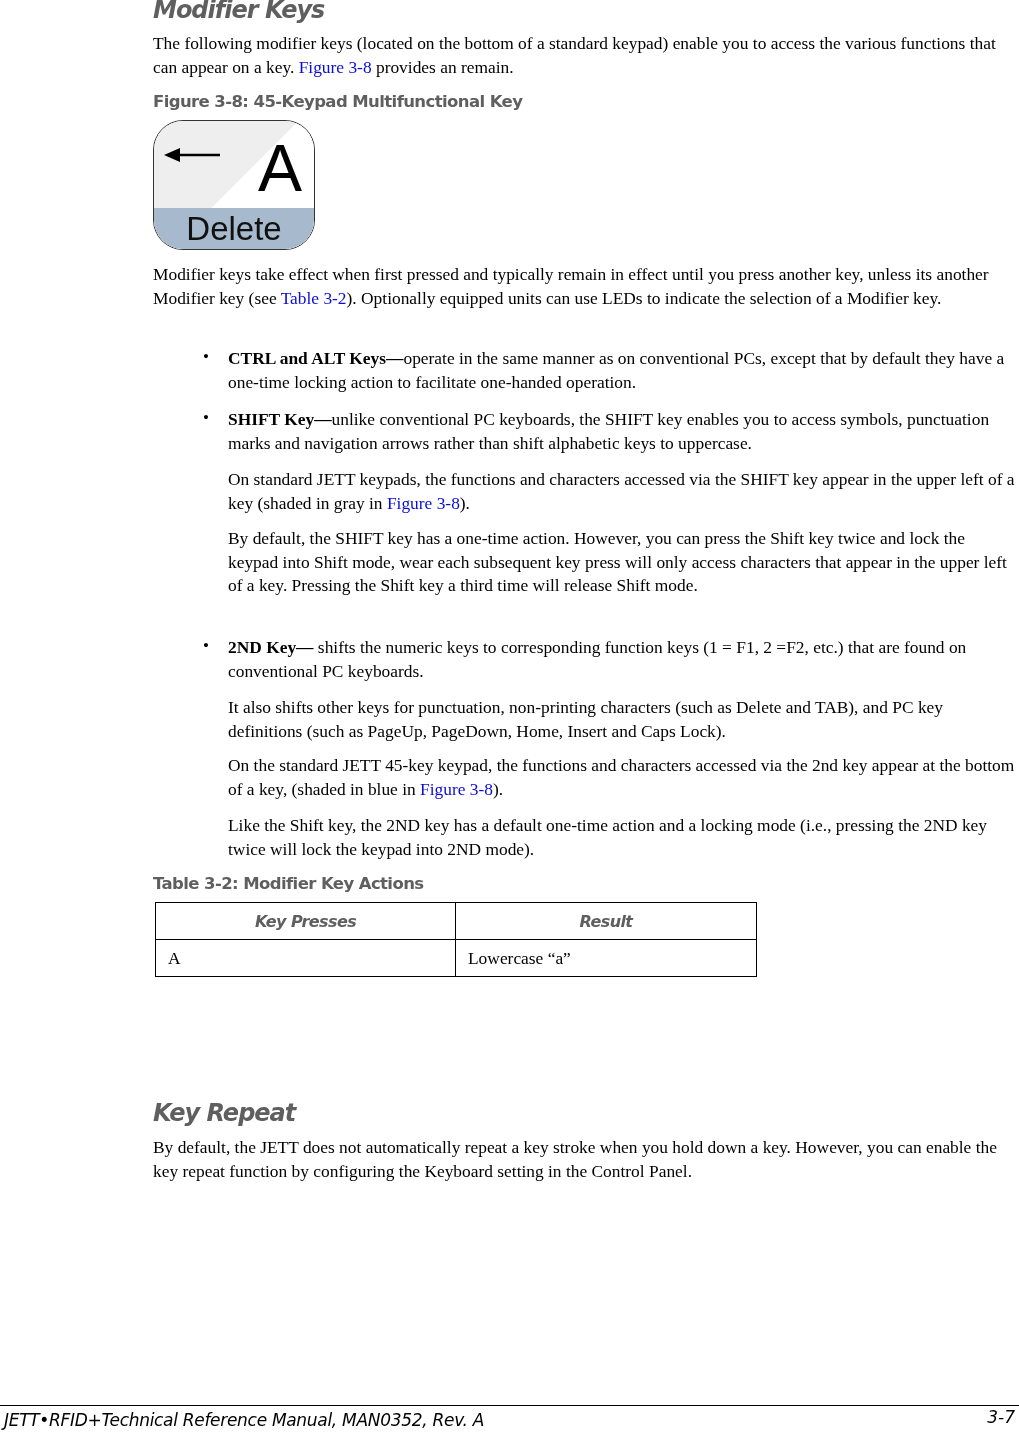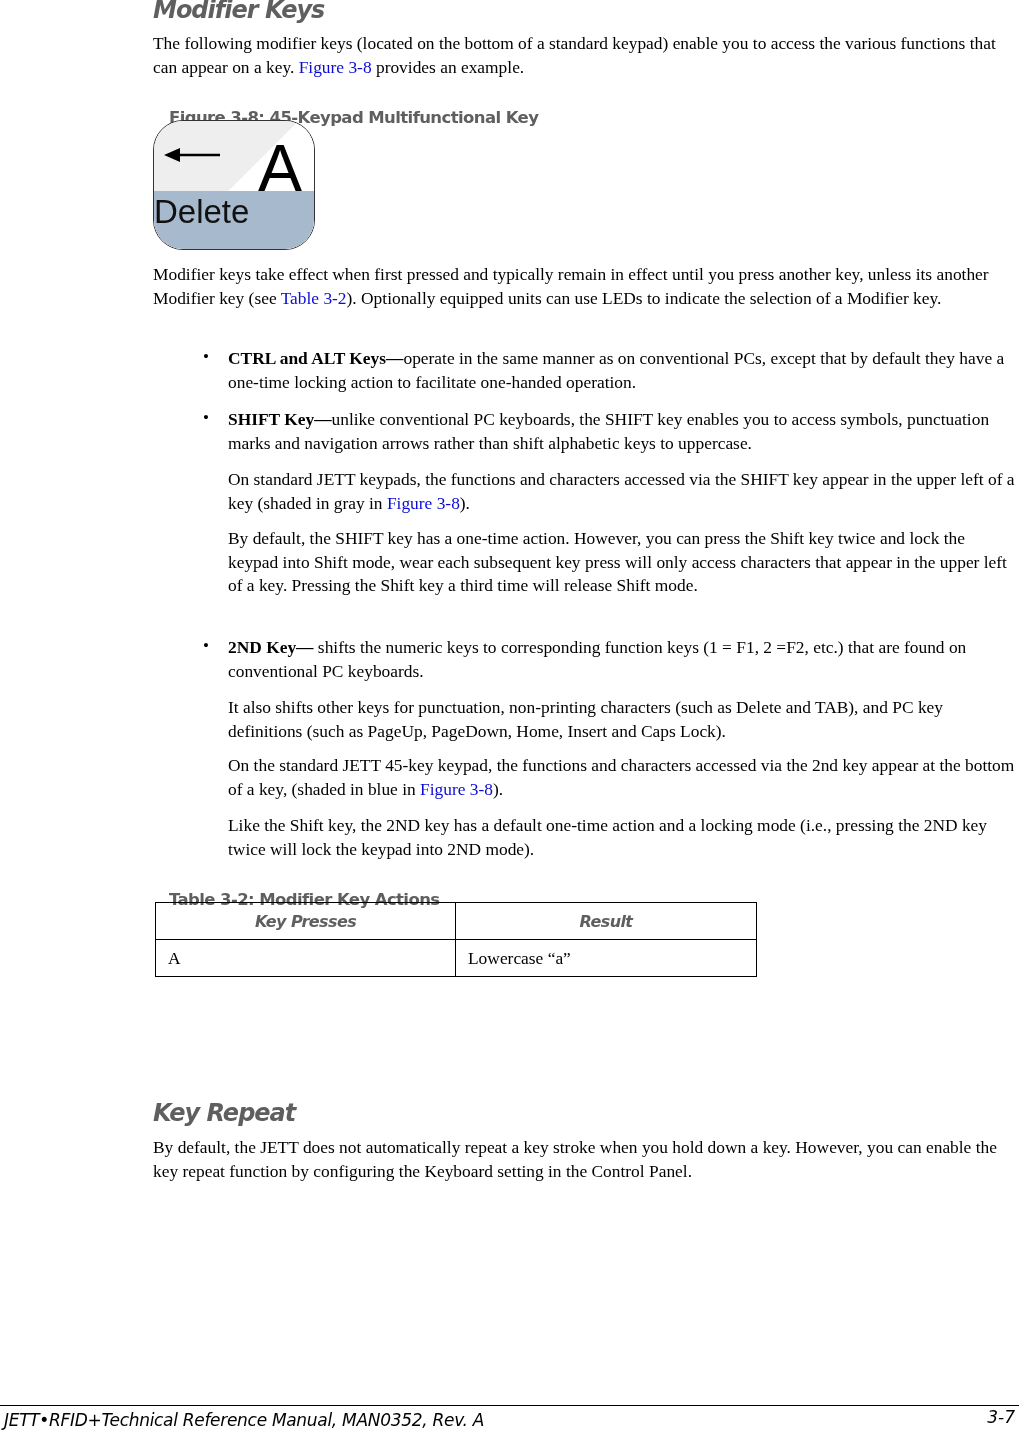--- a/index.html
+++ b/index.html
@@ -2,53 +2,53 @@
 <html><head>
 <meta charset="utf-8">
 <style>
   html, body { margin:0; padding:0; background:#ffffff; }
   body { width:1019px; height:1432px; position:relative; overflow:hidden;
          font-family:"Liberation Serif", "DejaVu Serif", serif; color:#000; }
   .abs { position:absolute; }
   .h-section { font-family:"DejaVu Sans", "Liberation Sans", sans-serif; font-weight:bold; font-style:italic;
                color:#5f5f5f; font-size:24px; letter-spacing:-1px; margin:0; }
   .caption { font-family:"DejaVu Sans", "Liberation Sans", sans-serif; font-weight:bold; color:#5f5f5f;
-             font-size:16.5px; letter-spacing:-0.6px; margin:16px; }
+             font-size:16.5px; letter-spacing:-0.6px; margin:0; }
   p.body { margin:0; font-size:17.4px; line-height:23.5px; }
   .link { color:#0b0bd6; text-decoration:none; }
   .bullet-dot { position:absolute; left:0; top:0; font-size:17px; }
   .bullet { position:absolute; left:203px; width:816px; }
   .bullet .txt { margin-left:25px; }
   .sub { position:absolute; left:228px; width:791px; }
   .key-fig { position:absolute; left:153px; top:120px; width:160px; height:128px;
              border:1.5px solid #333; border-radius:30px; overflow:hidden; background:#fff; }
   .key-fig .gray { position:absolute; left:0; top:0; width:100%; height:100%;
                    background:linear-gradient(135deg, #eeeeee 0%, #eeeeee 50%, #ffffff 50%); }
-  .key-fig .blue { position:absolute; left:0; bottom:0; width:100%; height:58px; background:#a7b9cc;
-                   font-family:"Liberation Sans", sans-serif; font-size:33px; line-height:42px; color:#111; }
+  .key-fig .blue { position:absolute; left:0; bottom:0; width:100%; height:41px; background:#a7b9cc;
+                   font-family:"Liberation Sans", sans-serif; font-size:33px; text-align:center; line-height:42px; color:#111; }
   .key-fig .letterA { position:absolute; right:12px; top:14px; font-family:"Liberation Sans", sans-serif;
                       font-size:66px; line-height:66px; color:#000; }
   .key-fig .arrow { position:absolute; left:10px; top:24px; width:56px; height:20px; }
   table.mod { position:absolute; left:155px; top:902px; width:602px; border-collapse:collapse; }
   table.mod th, table.mod td { border:1px solid #000; height:36px; padding:0 0 0 12px; font-size:17.4px; text-align:left; }
   table.mod th { font-family:"DejaVu Sans", "Liberation Sans", sans-serif; font-style:italic; font-weight:bold;
                  color:#5f5f5f; font-size:16px; text-align:center; padding:0; letter-spacing:-0.6px; }
   table.mod col.c1 { width:300px; }
   .footer-line { position:absolute; left:0; top:1405px; width:1019px; height:0; border-top:1.5px solid #000; }
   .footer-left { position:absolute; left:4px; top:1410px; font-family:"DejaVu Sans", "Liberation Sans", sans-serif;
                  font-style:italic; font-size:17px; letter-spacing:-0.3px; }
   .footer-right { position:absolute; right:4px; top:1407px; font-family:"DejaVu Sans", "Liberation Sans", sans-serif;
                   font-style:italic; font-size:17px; }
 </style>
 </head>
 <body>
 
 <h2 class="h-section abs" style="left:153px; top:-4px;">Modifier Keys</h2>
 
-<p class="body abs" style="left:153px; top:32px; width:850px;"><span>The following modifier keys (located on the bottom of a standard keypad) enable you to access the various functions that can appear on a key. </span><a class="link" href="#">Figure 3-8</a><span> provides an example.</span></p>
+<p class="body abs" style="left:153px; top:32px; width:850px;"><span>The following modifier keys (located on the bottom of a standard keypad) enable you to access the various functions that can appear on a key. </span><a class="link" href="#">Figure 3-8</a><span> provides an remain.</span></p>
 
 <div class="caption abs" style="left:153px; top:92px;">Figure 3-8: 45-Keypad Multifunctional Key</div>
 
 <div class="key-fig">
   <div class="gray"></div>
   <svg class="arrow" viewBox="0 0 56 20">
     <line x1="10" y1="10" x2="56" y2="10" stroke="#000" stroke-width="2.5"></line>
     <polygon points="0,10 16,3 16,17" fill="#000"></polygon>
   </svg>
   <div class="letterA">A</div>

